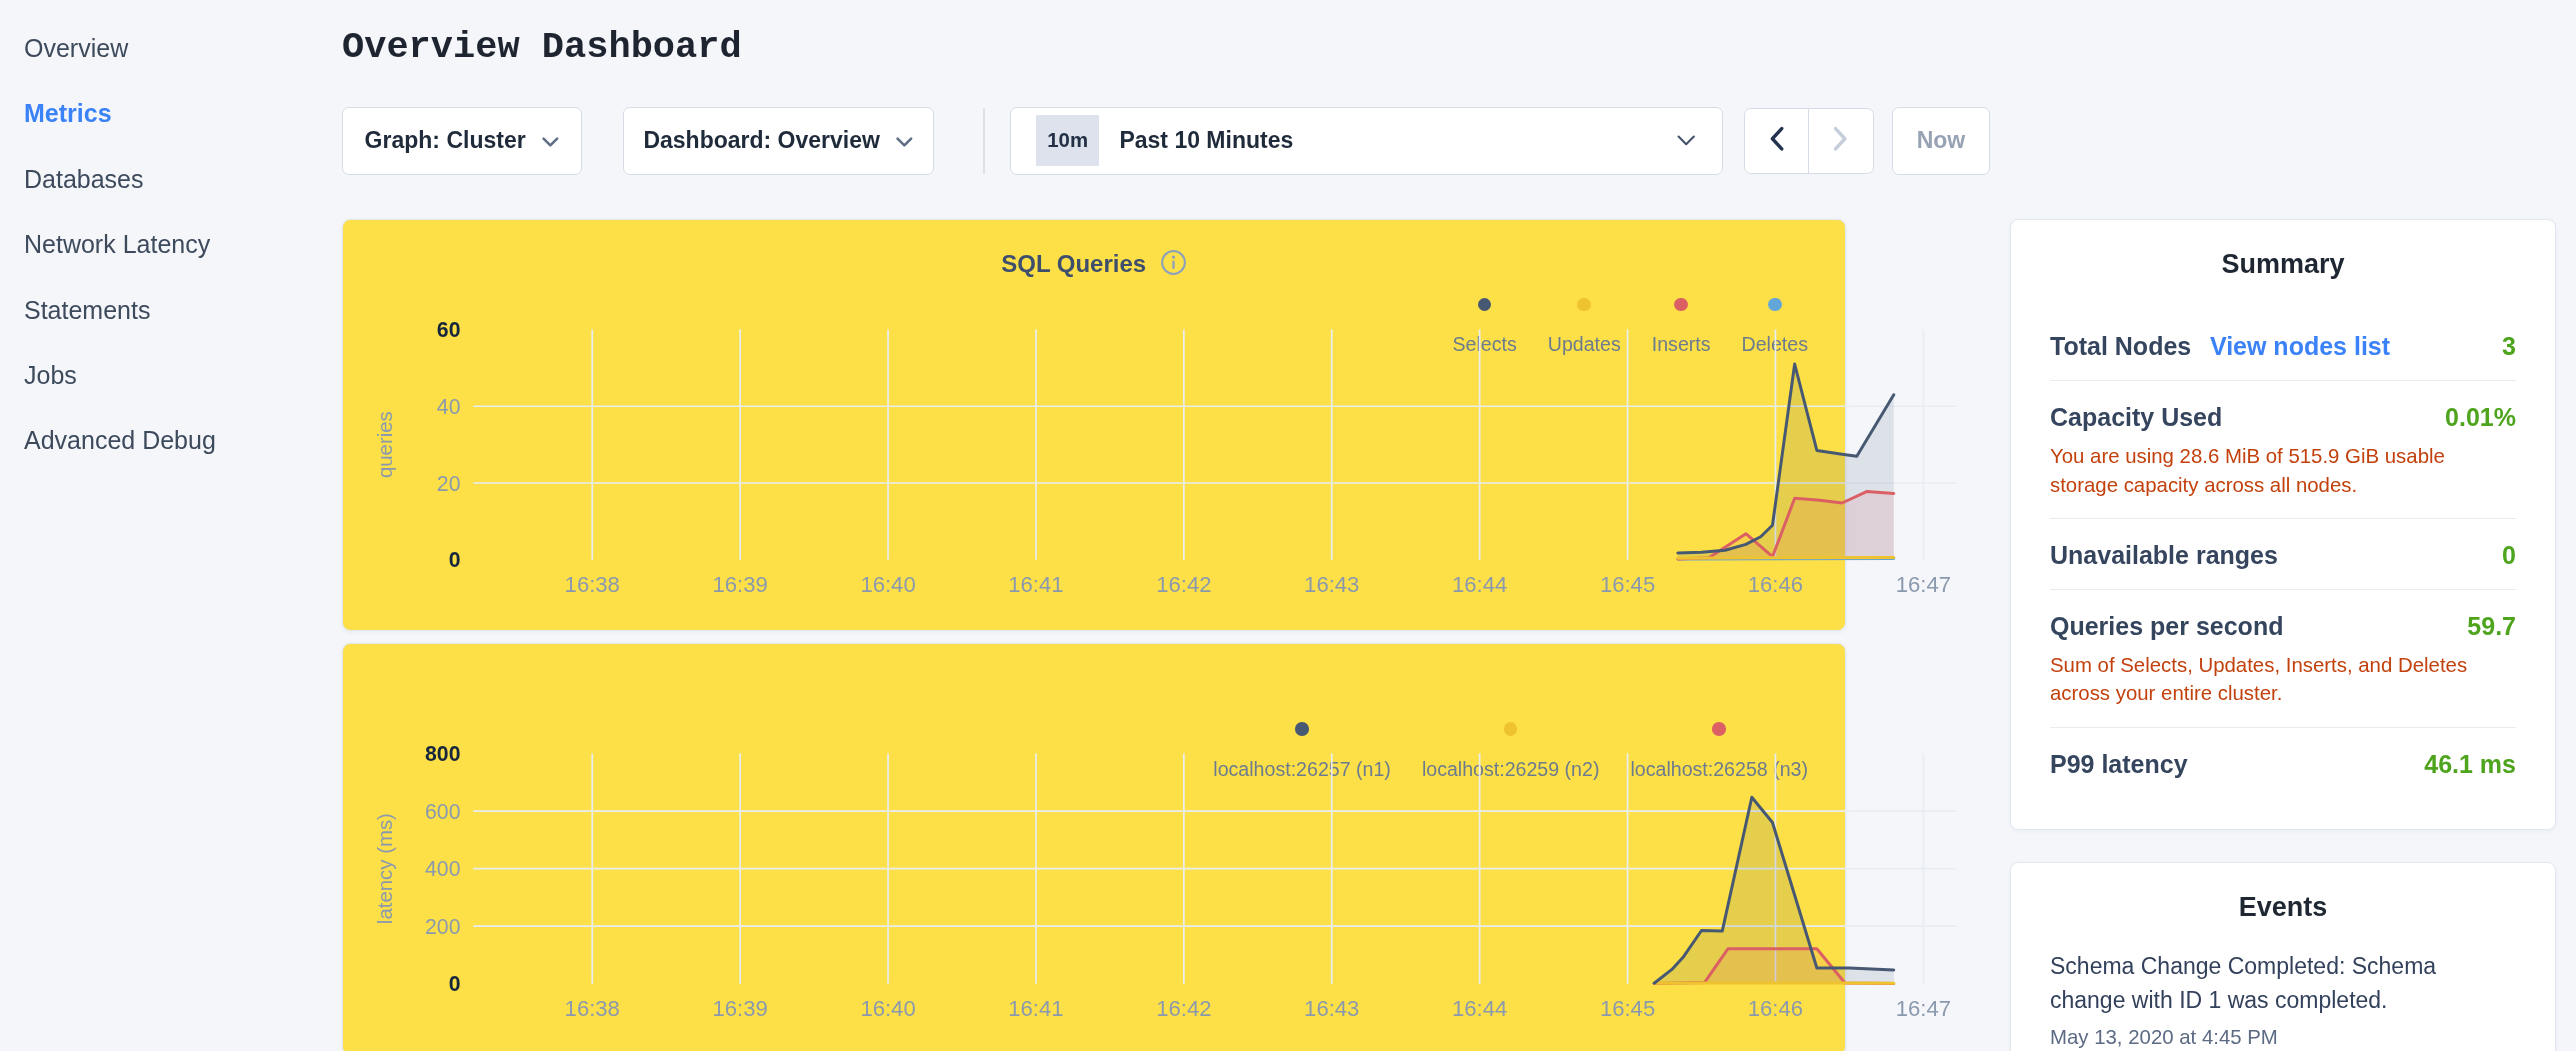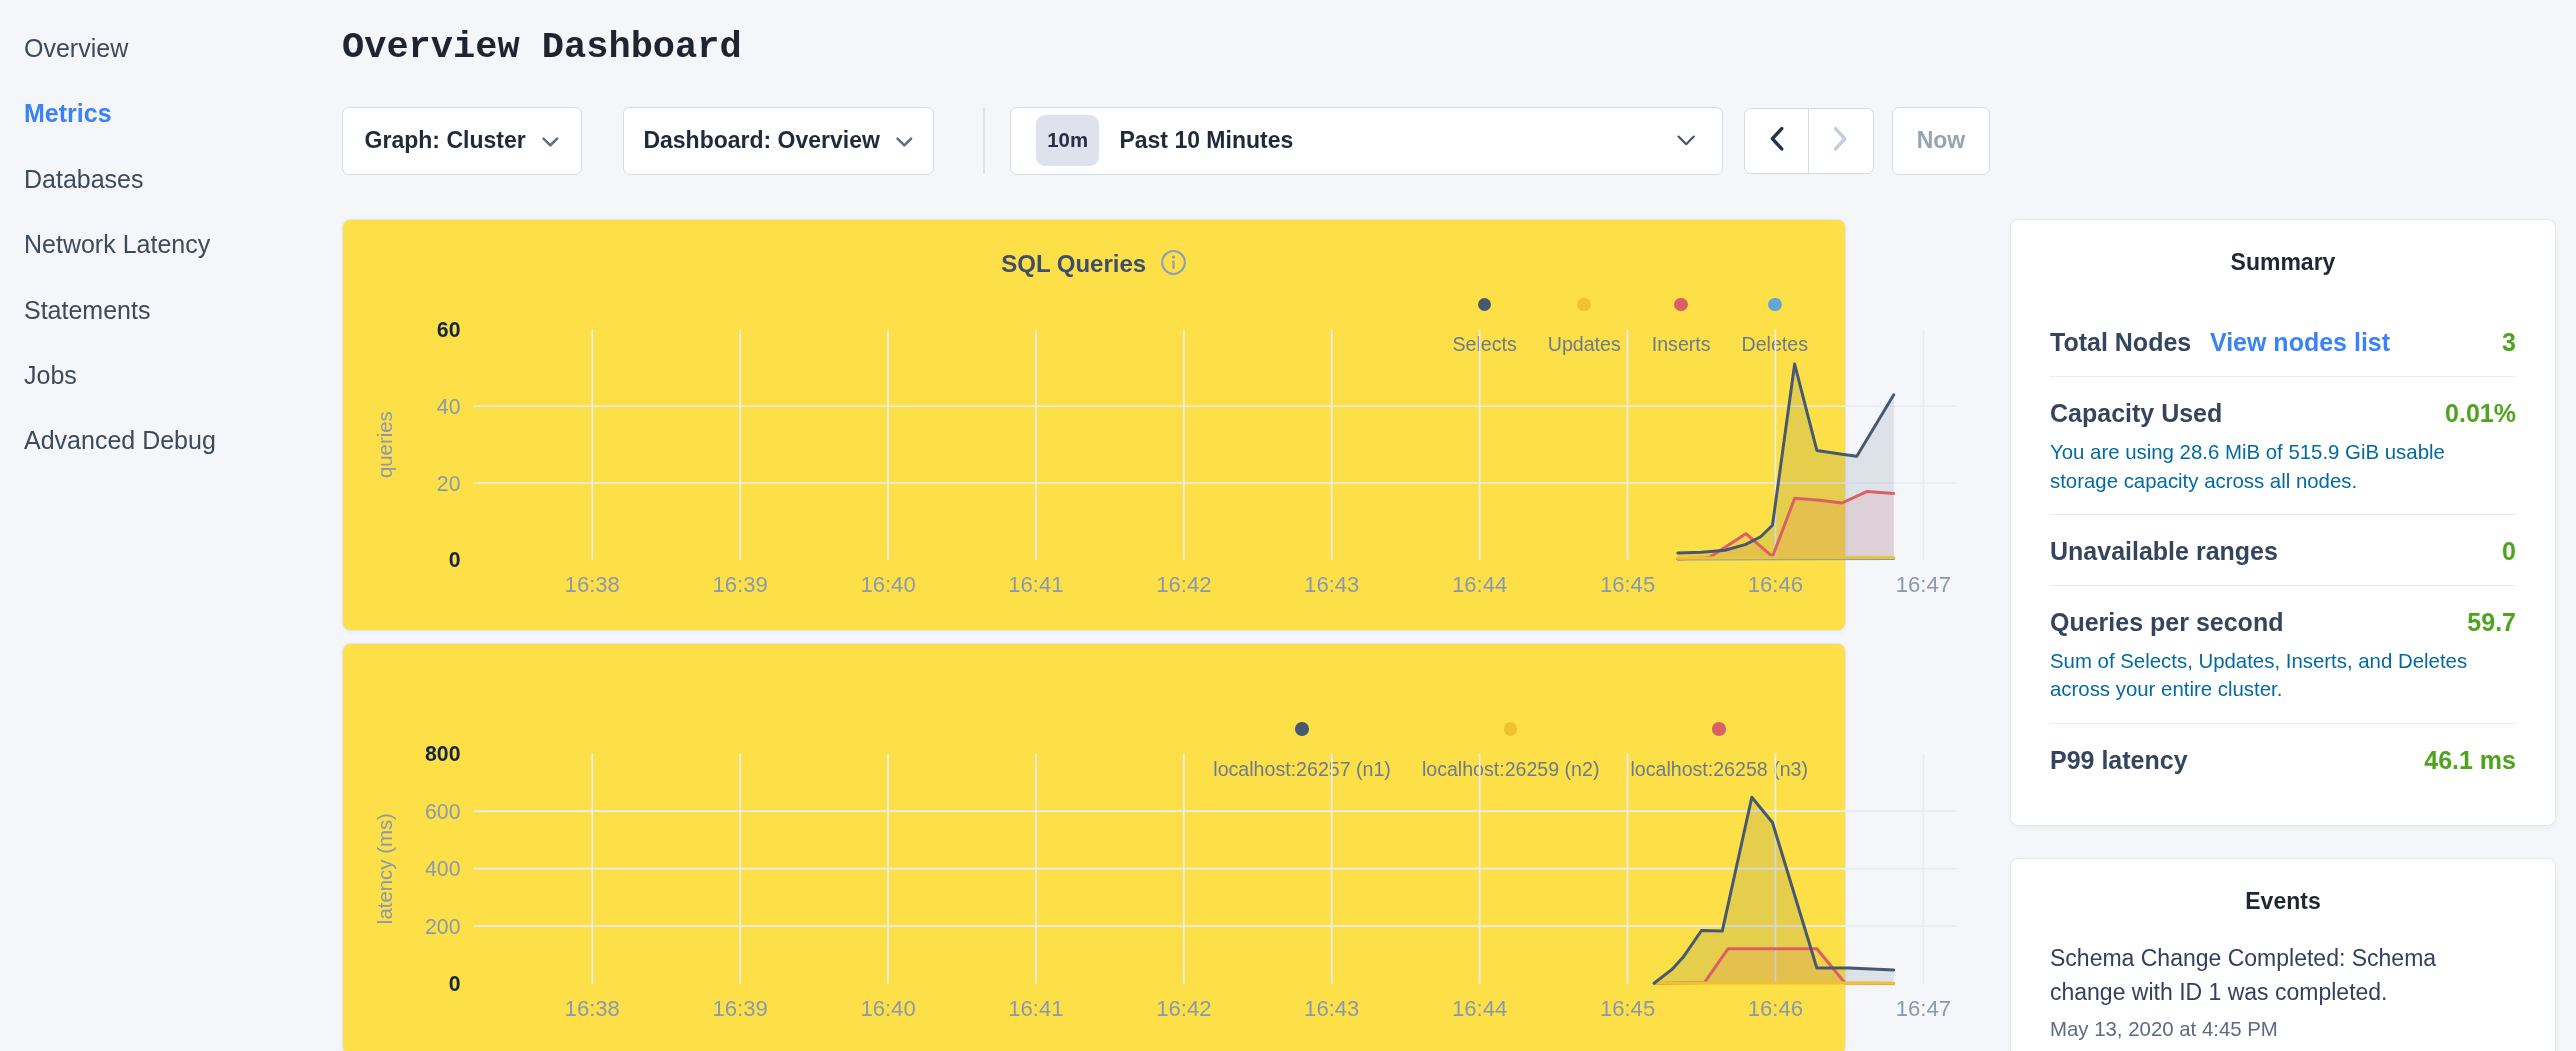--- a/index.html
+++ b/index.html
@@ -16,21 +16,21 @@
   .main { position:absolute; left:342px; top:0; width:1648px; }
   .page-title { margin:25.5px 0 0; font-size:37px; line-height:42px; font-weight:700; color:#1f2530;font-family:Liberation Mono, monospace; }
   .controls { display:flex; align-items:center; margin-top:40px; height:66px; }
   .ctl-box { height:68px; background:#fff; border:0.9px solid #d6dce6; border-radius:6.8px;
              display:flex; align-items:center; justify-content:center; gap:15.3px;
              font-size:23px; font-weight:600; color:#1f2a3a; cursor:pointer; }
   .select-graph { width:245px; }
   .select-dash  { width:317px; margin-left:41px; }
   .vdivider { width:1.7px; height:66px; background:#dde2ea; margin-left:49px; }
   .time-box { width:726px; margin-left:25px; justify-content:flex-start; padding:0 25.5px; gap:20.4px; }
-  .time-badge { background:#dde2ec; border-radius:9px; padding:14px 11px; font-size:20.4px; font-weight:700; color:#233046; }
+  .time-badge { background:#dde2ec; border-radius:0; padding:14px 11px; font-size:20.4px; font-weight:700; color:#233046; }
   .time-label { font-size:23px; font-weight:700; color:#1f2a3a; }
   .time-caret { margin-left:auto; display:flex; align-items:center; }
   .arrow-group { margin-left:21px; width:133px; height:66px; background:#fff; border:0.9px solid #d6dce6; border-radius:6.8px; display:flex; overflow:hidden; }
   .arrow-half { flex:1; display:flex; align-items:center; justify-content:center; cursor:pointer; }
   .arrow-half + .arrow-half { border-left:0.9px solid #d6dce6; cursor:default; }
   .now-btn { margin-left:18px; width:100px; font-size:23px; font-weight:700; color:#97a2b4; cursor:default; }
   
   .chart-card { position:relative; margin-top:45px; width:1504px; height:412px; background:#fde047;
                 border:0.9px solid #e2e7ee; border-radius:8.5px; box-shadow:0 1.7px 4.3px rgba(64,86,122,0.05); }
   .chart-card + .chart-card { margin-top:12.8px; }
@@ -39,30 +39,30 @@
   .legend { position:absolute; right:37px; top:78px; display:flex; gap:31px; align-items:center; }
   .legend-item { display:flex; gap:22px; align-items:center; font-size:19.6px; color:#6c7b8d;flex-direction:column; }
   .legend-dot { width:13.6px; height:13.6px; border-radius:50%; flex:none; }
   .chart-svg { position:absolute; left:0; top:95px; width:1646px; height:289px; }
   .chart-svg svg { display:block; }
   .chart-svg text { font-family:"Liberation Sans", sans-serif; }
   
   .right-panel { position:absolute; left:2010px; top:219px; width:546px; }
   .panel-card { background:#fff; border:0.9px solid #e2e7ee; border-radius:8.5px; padding:29px 39px 32px;
                 box-shadow:0 1.7px 4.3px rgba(64,86,122,0.05); }
-  .panel-title { text-align:center; font-size:23px; font-weight:700; color:#1f2733; margin:0; }
+  .panel-title { text-align:center; font-size:27px; font-weight:700; color:#1f2733; margin:0; }
   .sum-rows { margin-top:15.3px; }
   .sum-row { padding:22px 0 18.7px; }
   .sum-row.first { padding-top:37px; }
   .sum-row + .sum-row { border-top:0.9px solid #e8ecf1; }
   .sum-head { display:flex; align-items:baseline; }
   .sum-label { font-size:25px; font-weight:700; color:#36455e; }
   .sum-link { font-size:25px; font-weight:700; color:#3b82f7; margin-left:18.7px; cursor:pointer; text-decoration:none; }
   .sum-value { margin-left:auto; font-size:25px; font-weight:700; color:#4ea41d; white-space:nowrap; }
-  .sum-desc { margin-top:10.2px; font-size:20.4px; color:#0369a1; line-height:1.4; }
+  .sum-desc { margin-top:10.2px; font-size:20.4px; color:#c2410c; line-height:1.4; }
   .events-card { margin-top:32px; }
   .event-msg { margin-top:25.5px; font-size:23px; color:#33415c; line-height:1.5; }
   .event-time { margin-top:8.5px; font-size:20.4px; color:#5c6a84; }
 </style>
 </head>
 <body>
 
 <nav class="sidebar">
   <div class="nav-item">Overview</div>
   <div class="nav-item active">Metrics</div>

